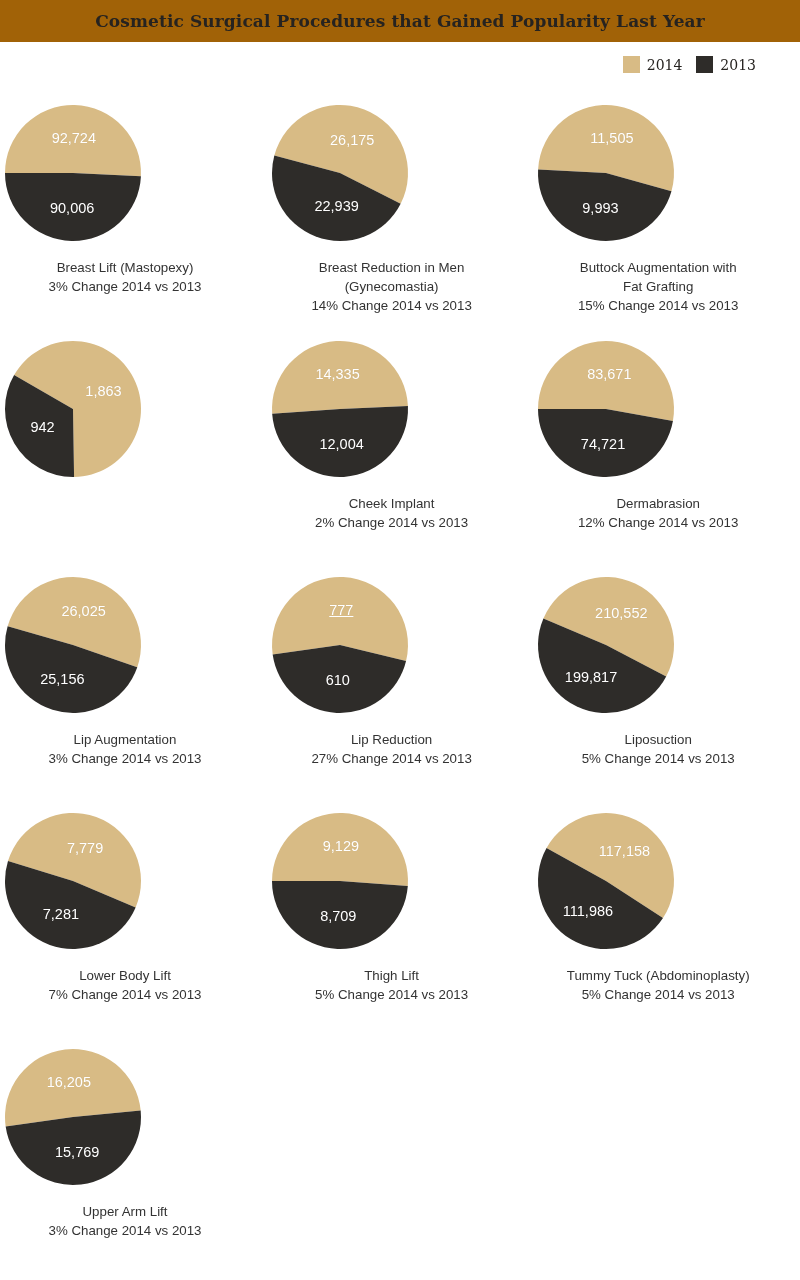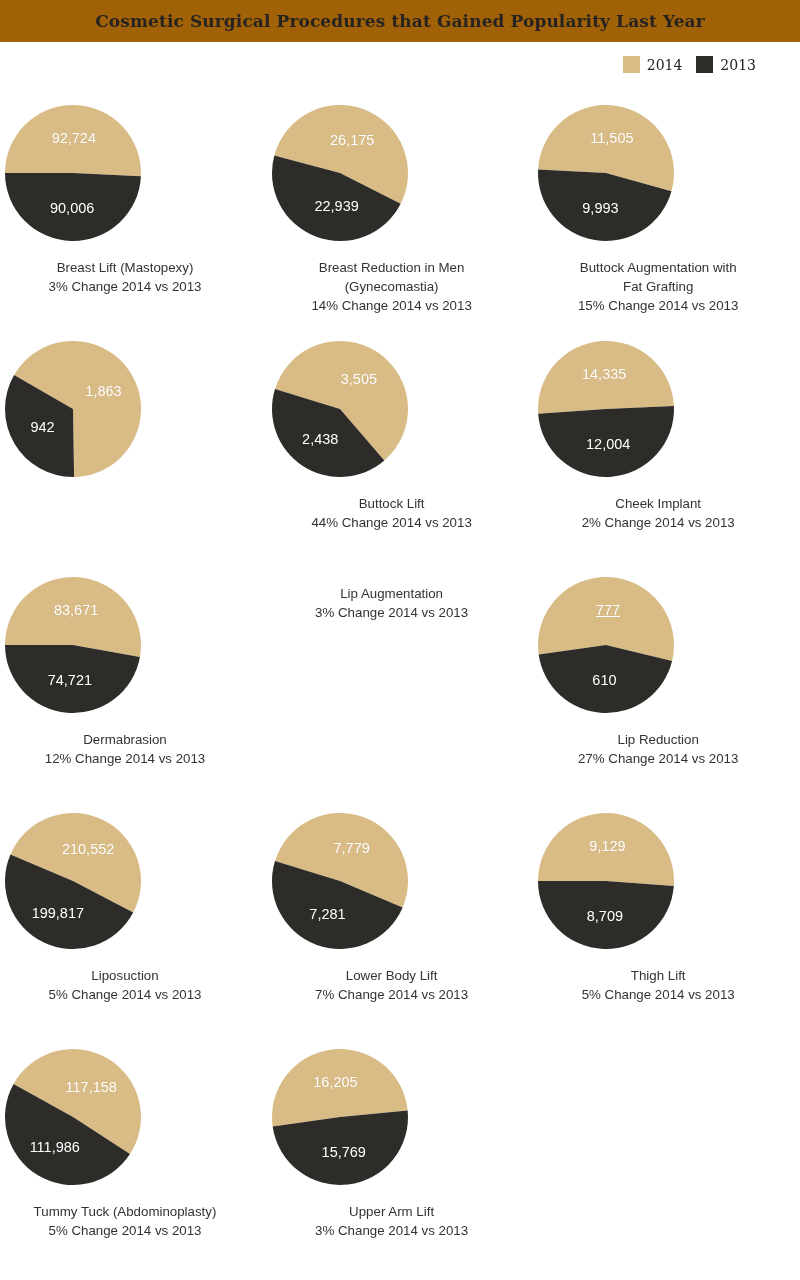--- a/index.html
+++ b/index.html
@@ -168,51 +168,48 @@
           <path d="M 73 73 L 14.110272542658173 38.99999999999999 A 68 68 0 1 1 74.0661938161289 140.99164088876256 Z" fill="#d8bb85"></path>
           <path d="M 73 73 L 74.0661938161289 140.99164088876256 A 68 68 0 0 1 14.110272542658201 38.99999999999996 Z" fill="#2e2c29"></path>
         </svg>
         <span class="slice-value" style="left: 103.483px; top: 55.0805px;">1,863</span>
         <span class="slice-value" style="left: 42.5169px; top: 90.9195px;">942</span>
       </div>
     </div>
     <div class="pie-cell">
       <div class="pie-figure">
         <svg viewBox="0 0 146 146">
-          <path d="M 73 73 L 7.971276594513583 53.11872407885393 A 68 68 0 1 1 117.32738293653047 124.56629831583984 Z" fill="#d8bb85"></path>
-          <path d="M 73 73 L 117.32738293653047 124.56629831583984 A 68 68 0 0 1 7.971276594513597 53.11872407885386 Z" fill="#2e2c29"></path>
-        </svg>
-        <span class="slice-value" style="left: 92.3404px; top: 43.398px;">3,505</span>
-        <span class="slice-value" style="left: 53.6596px; top: 102.602px;">2,438</span>
-      </div>
-      <div class="pie-caption"><span>Buttock Lift</span><span class="caption-change">44% Change 2014 vs 2013</span></div>
-    </div>
-    <div class="pie-cell">
-      <div class="pie-figure">
-        <svg viewBox="0 0 146 146">
           <path d="M 73 73 L 5.16564458233195 77.74344021460054 A 68 68 0 1 1 140.9326770994408 69.97487486157868 Z" fill="#d8bb85"></path>
           <path d="M 73 73 L 140.9326770994408 69.97487486157868 A 68 68 0 0 1 5.16564458233195 77.74344021460061 Z" fill="#2e2c29"></path>
         </svg>
         <span class="slice-value" style="left: 70.98px; top: 37.6977px;">14,335</span>
         <span class="slice-value" style="left: 75.02px; top: 108.302px;">12,004</span>
       </div>
       <div class="pie-caption"><span>Cheek Implant</span><span class="caption-change">2% Change 2014 vs 2013</span></div>
     </div>
     <div class="pie-cell">
       <div class="pie-figure">
         <svg viewBox="0 0 146 146">
           <path d="M 73 73 L 5 73.00000000000001 A 68 68 0 1 1 139.9313943108009 85.00784974972996 Z" fill="#d8bb85"></path>
           <path d="M 73 73 L 139.9313943108009 85.00784974972996 A 68 68 0 0 1 5 73.00000000000003 Z" fill="#2e2c29"></path>
         </svg>
         <span class="slice-value" style="left: 76.1344px; top: 37.7792px;">83,671</span>
         <span class="slice-value" style="left: 69.8656px; top: 108.221px;">74,721</span>
       </div>
       <div class="pie-caption"><span>Dermabrasion</span><span class="caption-change">12% Change 2014 vs 2013</span></div>
     </div>
     <div class="pie-cell">
+      <div class="pie-figure">
+        <svg viewBox="0 0 146 146">
+          <path d="M 73 73 L 7.634204676194315 54.25665980444407 A 68 68 0 1 1 137.27351222740674 95.20170322190157 Z" fill="#d8bb85"></path>
+          <path d="M 73 73 L 137.27351222740674 95.20170322190157 A 68 68 0 0 1 7.634204676194315 54.256659804444055 Z" fill="#2e2c29"></path>
+        </svg>
+        <span class="slice-value" style="left: 83.6495px; top: 39.2818px;">26,025</span>
+        <span class="slice-value" style="left: 62.3505px; top: 106.718px;">25,156</span>
+      </div>
       <div class="pie-caption"><span>Lip Augmentation</span><span class="caption-change">3% Change 2014 vs 2013</span></div>
     </div>
     <div class="pie-cell">
       <div class="pie-figure">
         <svg viewBox="0 0 146 146">
           <path d="M 73 73 L 5.661771325573227 82.46377086528447 A 68 68 0 1 1 139.07301334423863 89.07348461324005 Z" fill="#d8bb85"></path>
           <path d="M 73 73 L 139.07301334423863 89.07348461324005 A 68 68 0 0 1 5.661771325573227 82.46377086528449 Z" fill="#2e2c29"></path>
         </svg>
         <span class="slice-value" style="left: 74.7497px; top: 37.6833px; text-decoration: underline;">777</span>
         <span class="slice-value" style="left: 71.2503px; top: 108.317px;">610</span>

